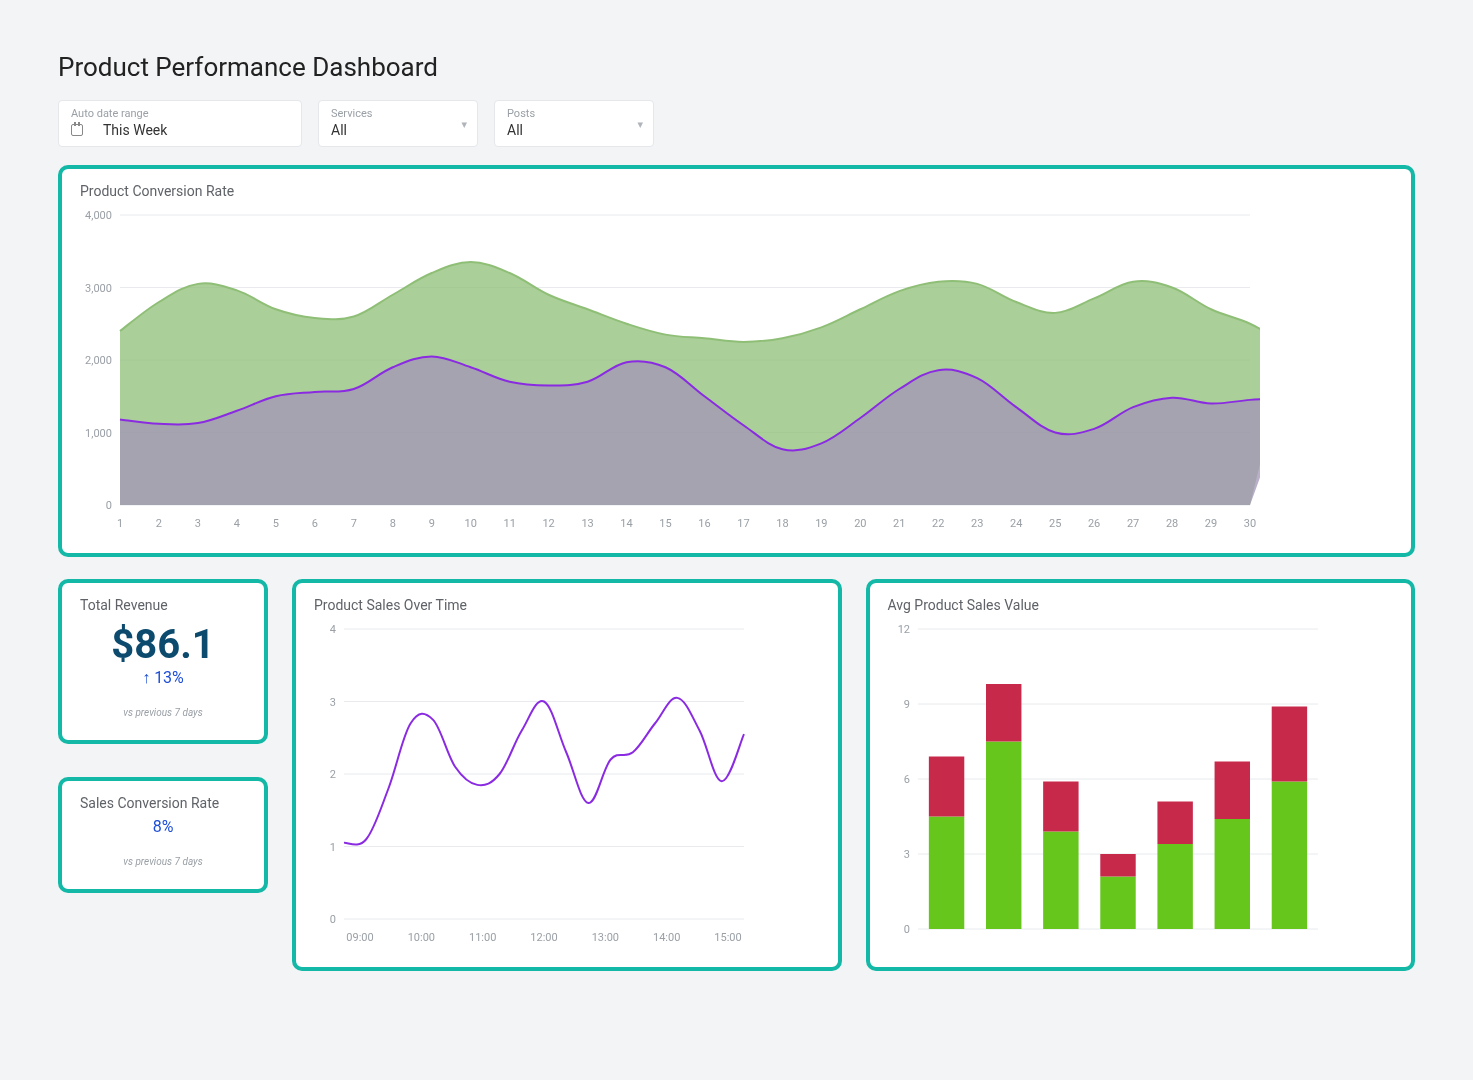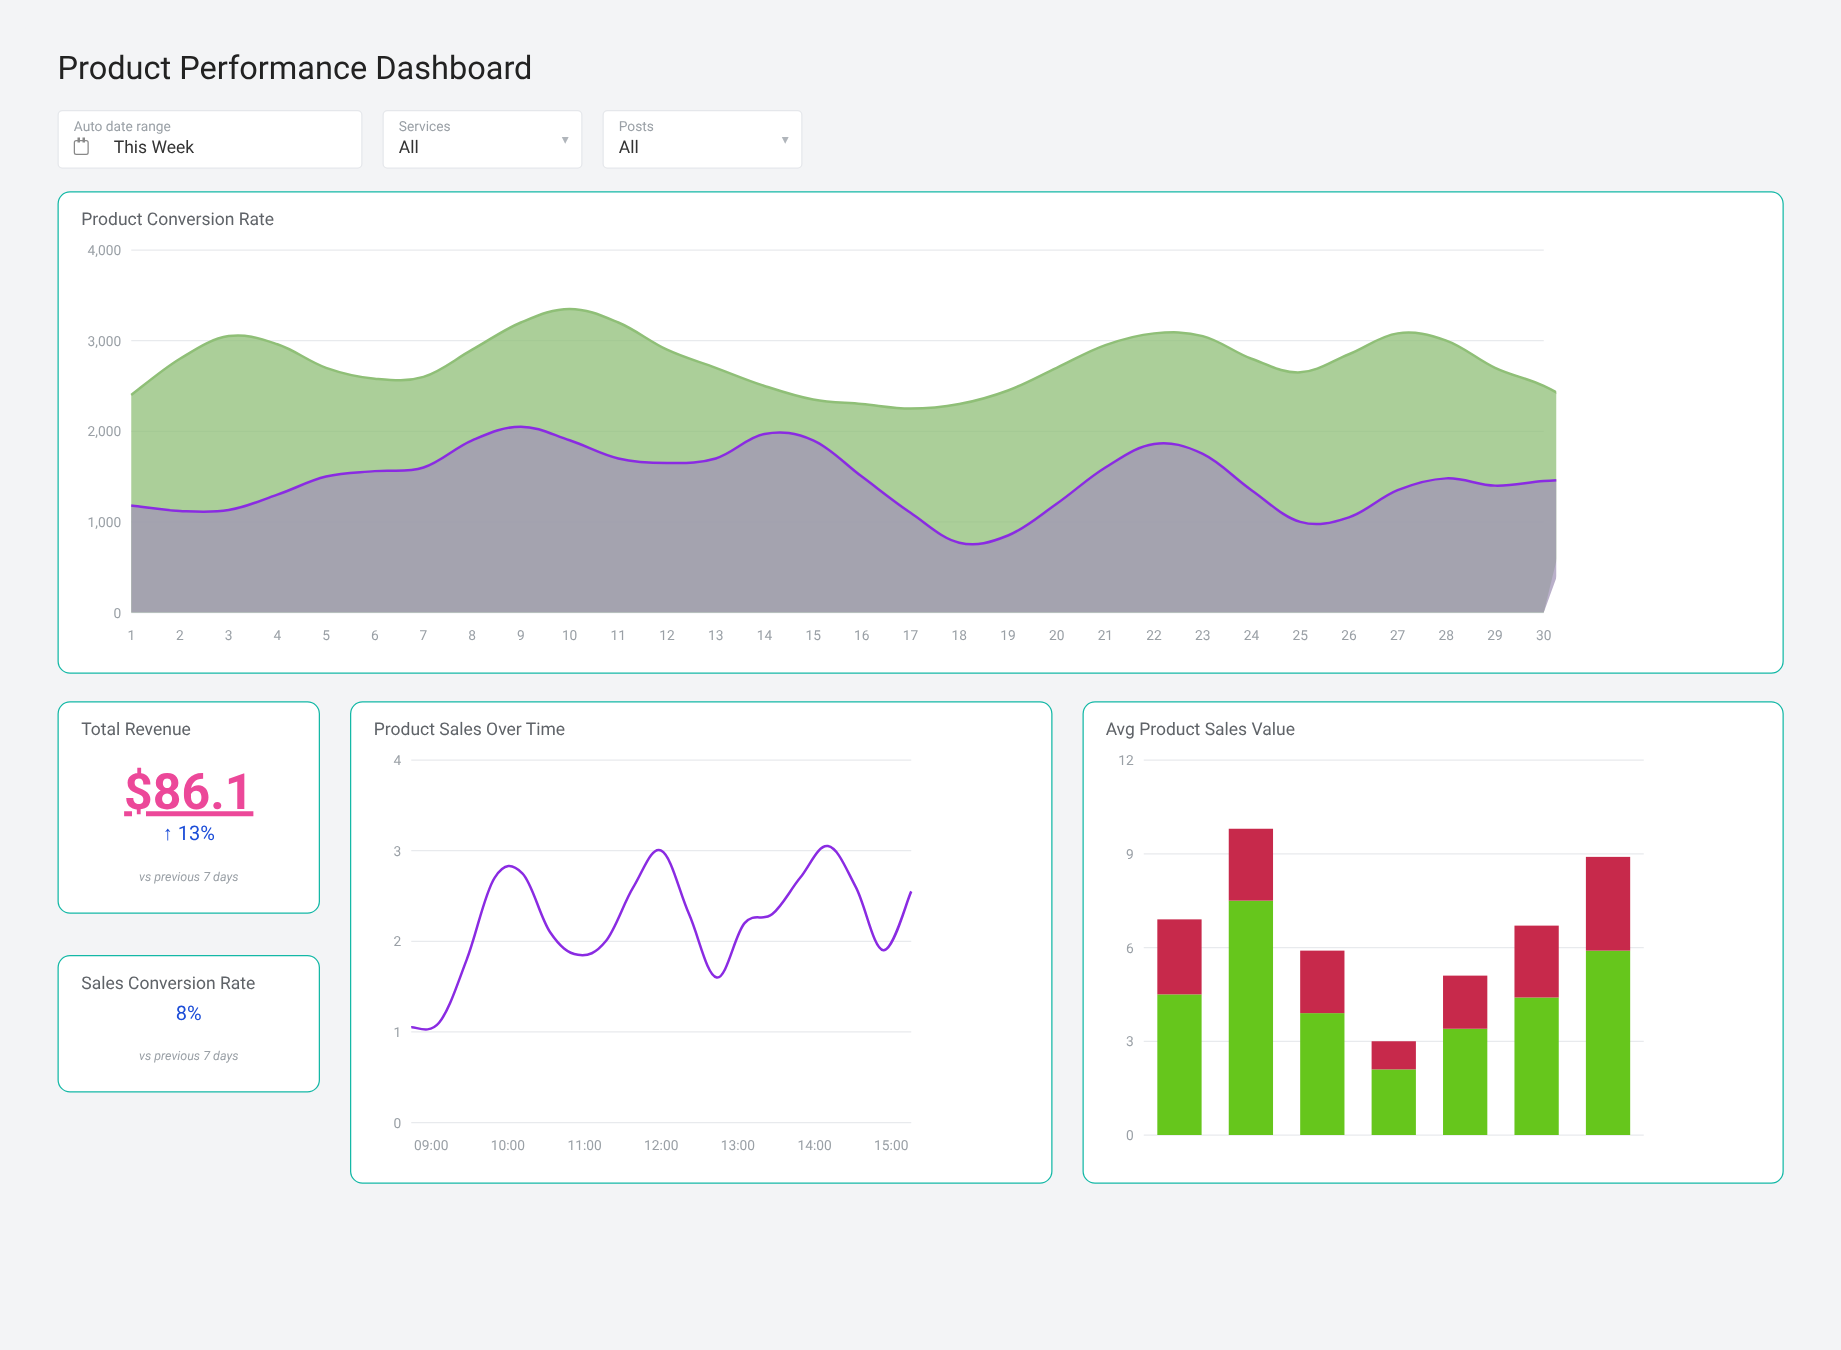--- a/index.html
+++ b/index.html
@@ -5,21 +5,21 @@
   * { box-sizing: border-box; }
   body {
     margin: 0;
     font-family: -apple-system, BlinkMacSystemFont, "Segoe UI", Roboto, Helvetica, Arial, sans-serif;
     background: #f3f4f6;
     color: #333;
   }
   .page {
     width: 1473px;
     height: 1080px;
-    padding: 16px;
+    padding: 28px;
   }
   .board {
     background: #f3f4f6;
     border-radius: 18px;
     padding: 20px 30px 30px 30px;
     height: 100%;
   }
   h1 {
     font-size: 26px;
     font-weight: 400;
@@ -68,43 +68,42 @@
     position: absolute;
     top: -3px;
     width: 2px; height: 4px;
     background: #888;
   }
   .cal-icon:before { left: 2px; }
   .cal-icon:after { right: 2px; }
 
   .card {
     background: #fff;
-    border: 1px solid #14b8a6;
+    border: 4px solid #14b8a6;
     border-radius: 10px;
     padding: 14px 18px;
   }
   .card-title {
     font-size: 14px;
     color: #5f6368;
     margin-bottom: 6px;
   }
   .row2 {
     display: grid;
     grid-template-columns: 210px 1fr 1fr;
     gap: 24px;
     margin-top: 22px;
   }
   .kpis { display: flex; flex-direction: column; gap: 33px; }
   .kpi-big {
     font-size: 40px;
     font-weight: 700;
     text-align: center;
-    margin-top: 18px;
-    color: #ec4899;
-    text-decoration: underline;
+    margin-top: 8px;
+    color: #0c4a6e;
   }
   .kpi-delta {
     color: #1d4ed8;
     text-align: center;
     font-size: 16px;
     margin-top: 0;
   }
   .kpi-sub {
     color: #9aa0a6;
     text-align: center;

